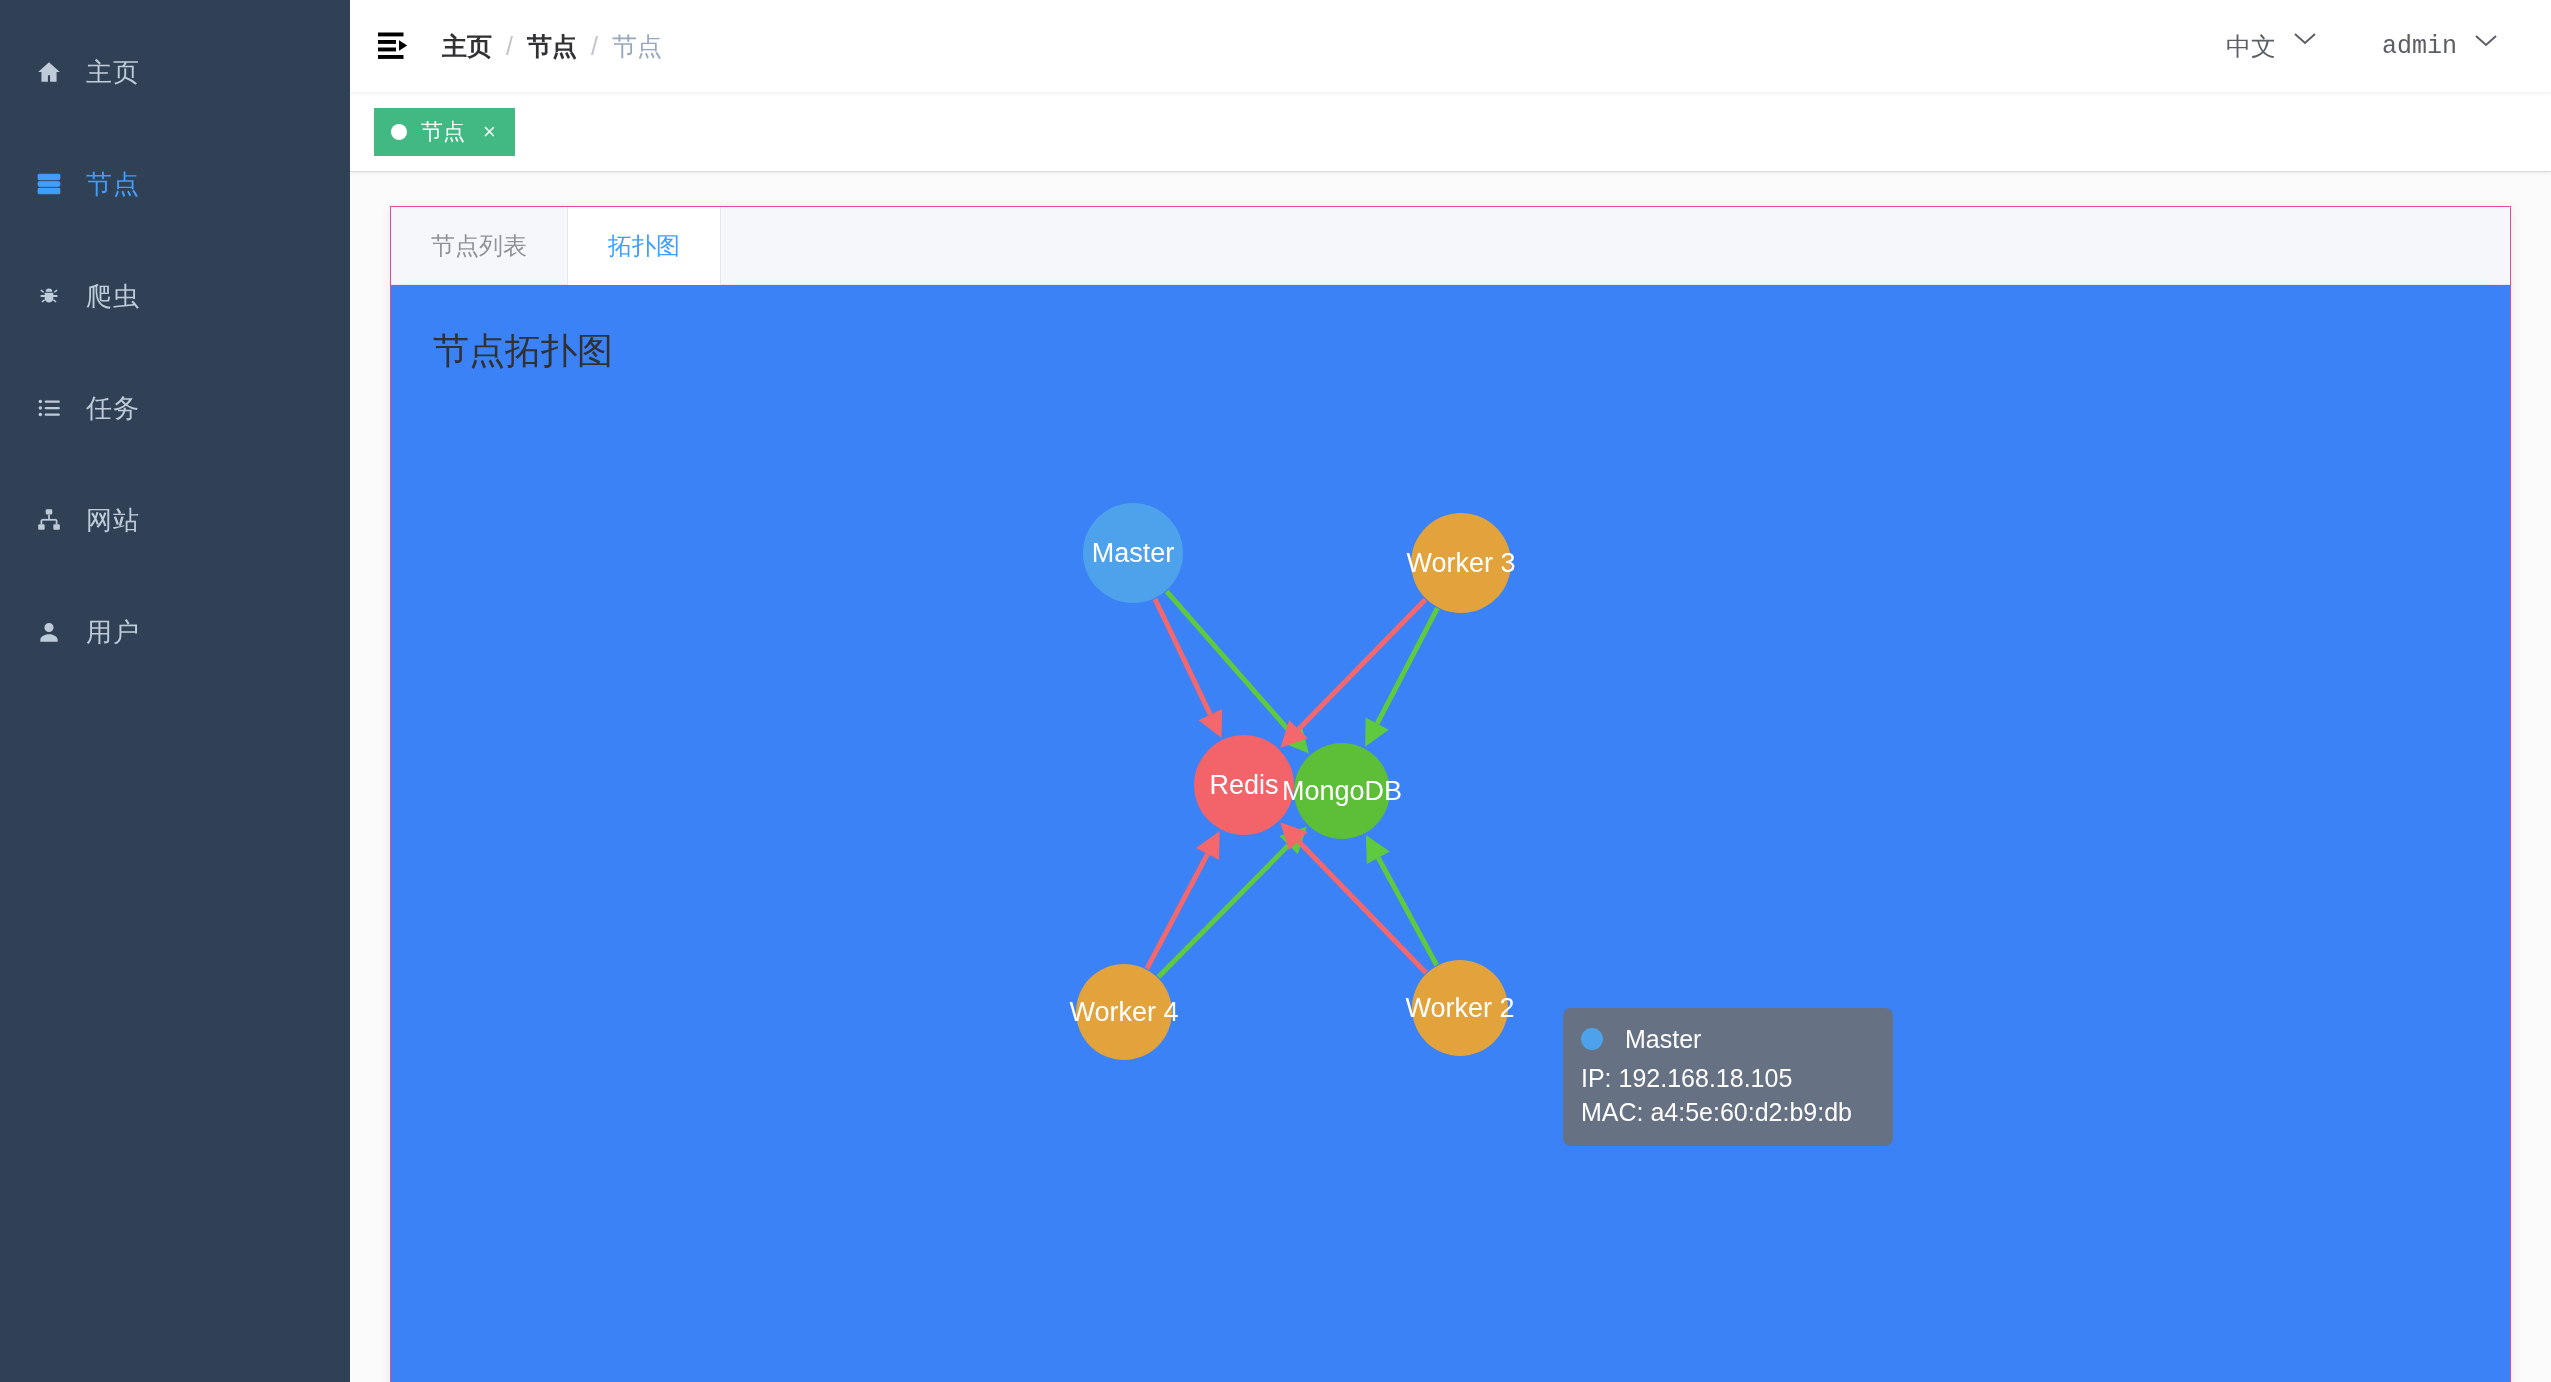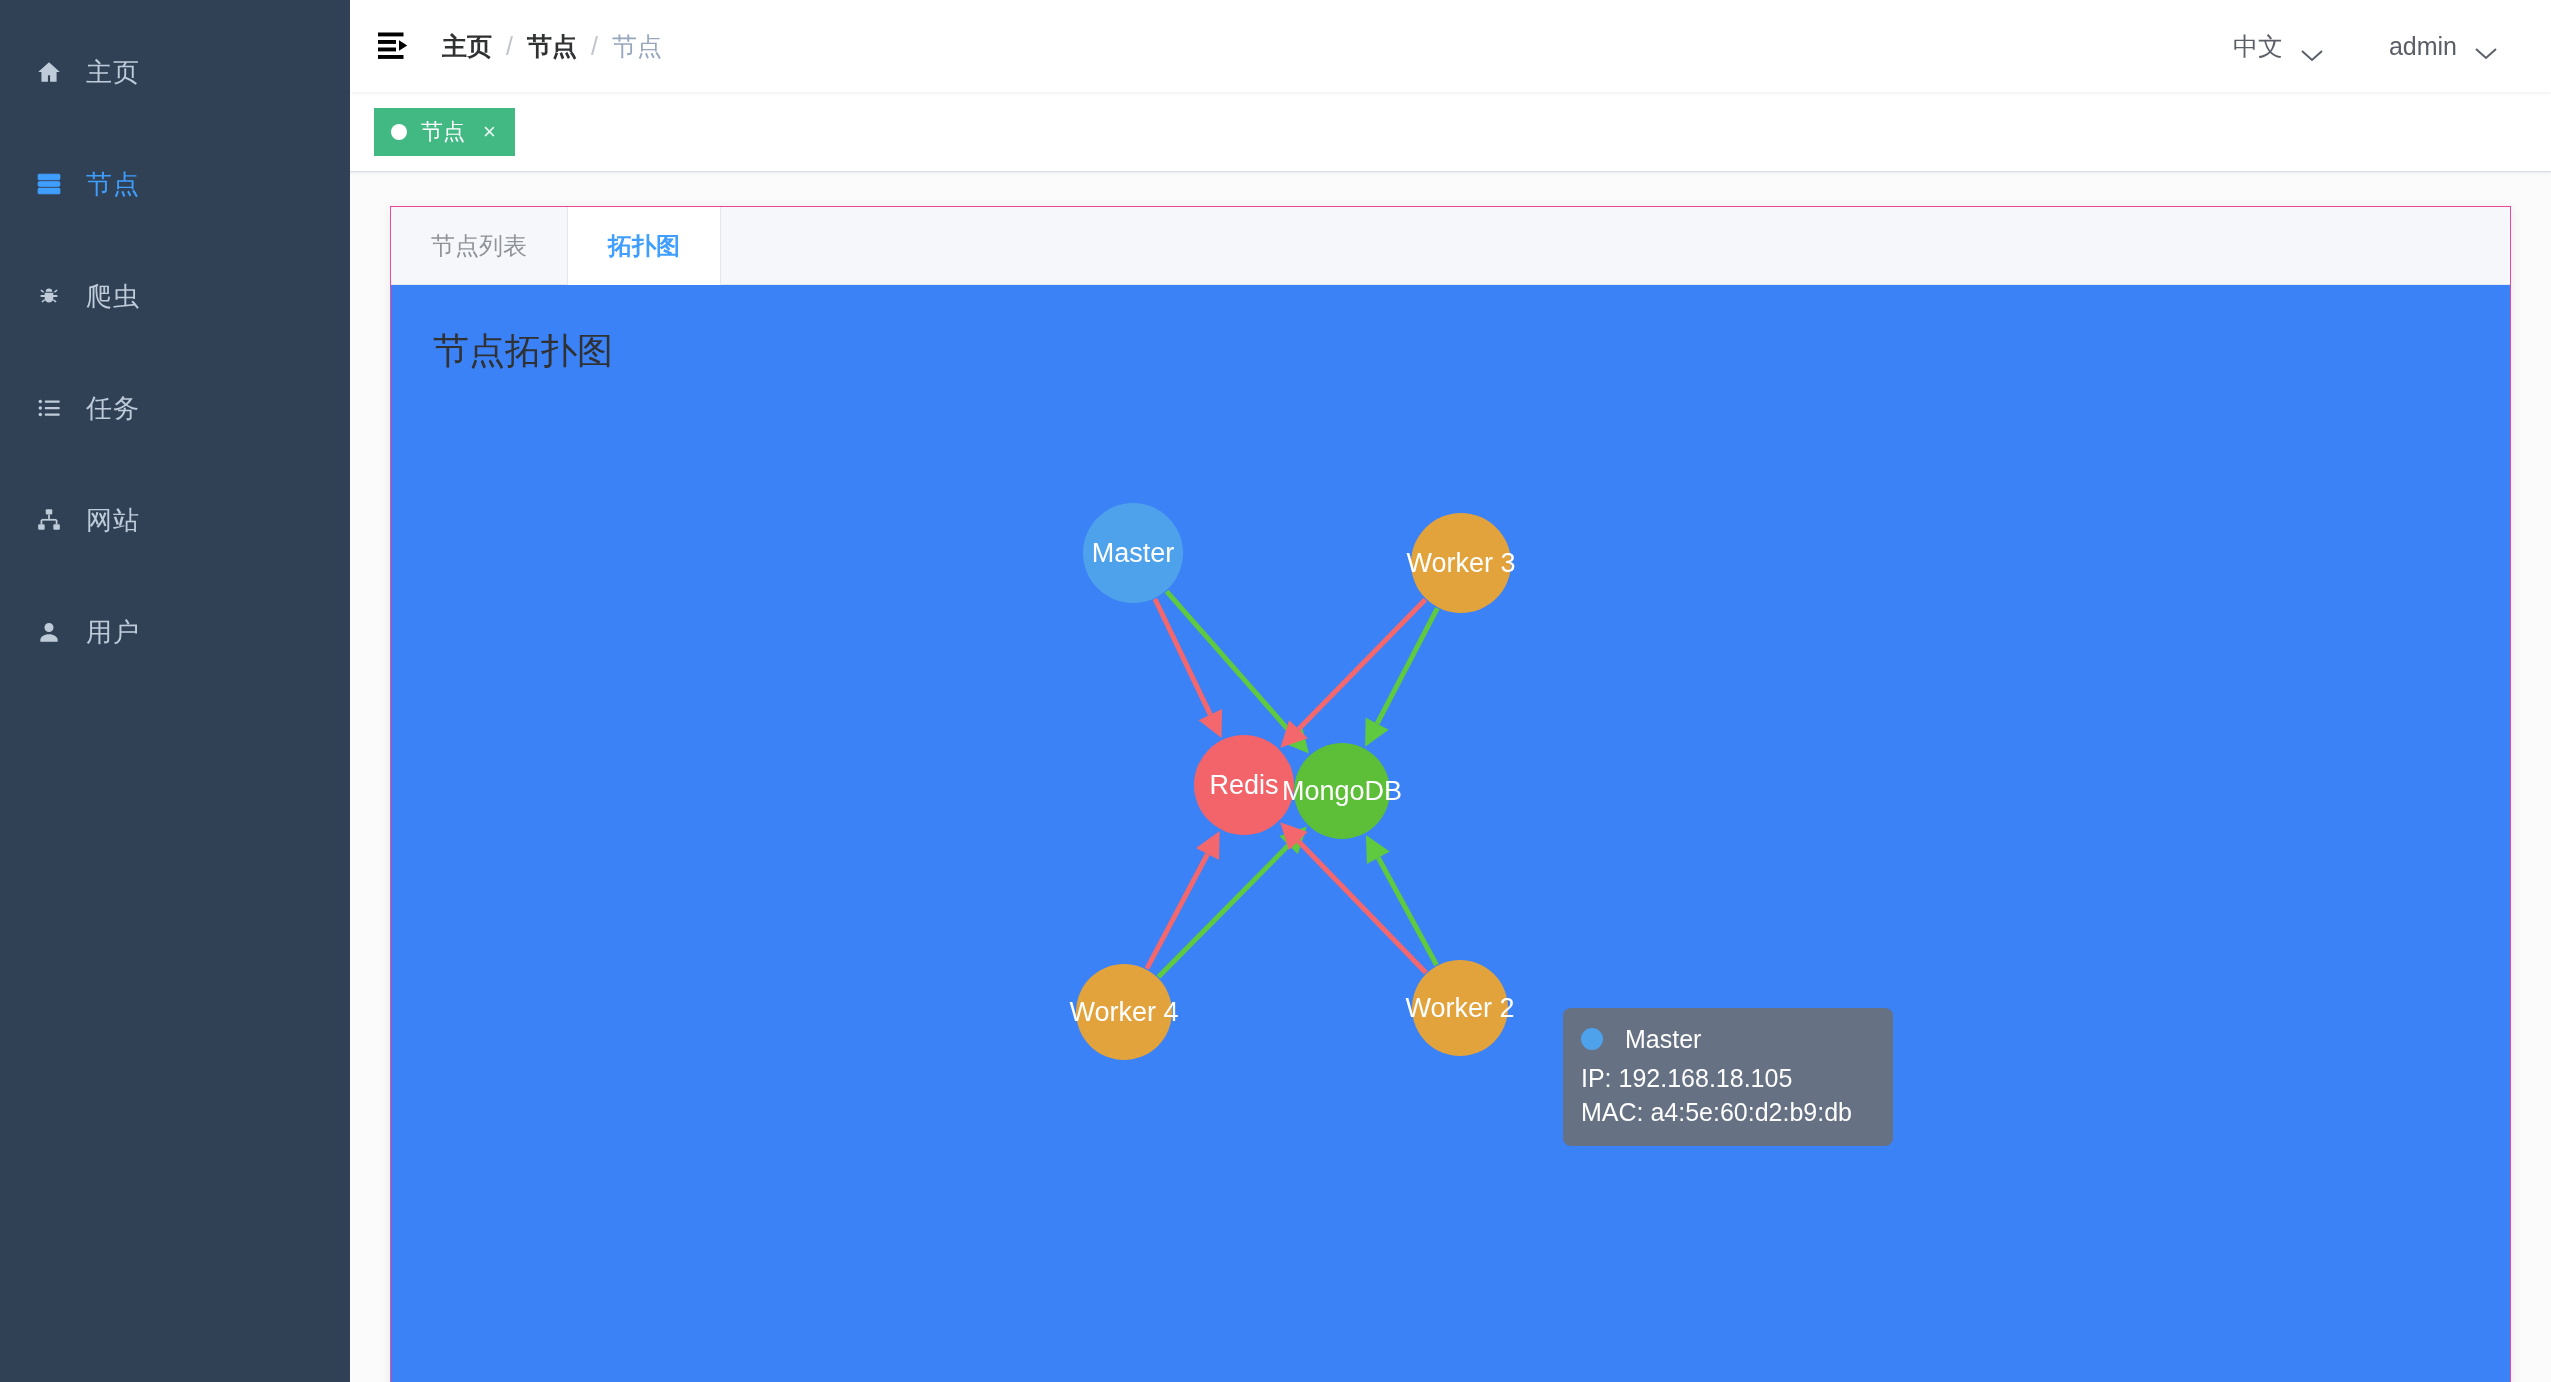--- a/index.html
+++ b/index.html
@@ -51,22 +51,22 @@
   }
   .breadcrumb { display: flex; align-items: center; font-size: 25px; }
   .crumb { color: #303133; font-weight: bold; }
   .crumb.link { cursor: pointer; }
   .crumb.current { color: #97a8be; font-weight: normal; cursor: default; }
   .crumb-sep { color: #c0c4cc; margin: 0 14px; font-weight: normal; }
   .navbar-right {
     margin-left: auto; display: flex; align-items: center; padding-right: 52px;
   }
   .nav-dropdown {
-    display: flex; align-items: flex-end; margin-left: 64px; cursor: pointer;
-    color: #5a5e66; font-size: 25px;
+    display: flex; align-items: flex-start; margin-left: 64px; cursor: pointer;
+    color: #5a5e66; font-size: 25px; font-family: Liberation Mono, monospace;
   }
   .nav-dropdown .caret { margin-left: 16px; display: flex; }
 
   
   .tagbar {
     height: 80px; background: #ffffff; border-bottom: 1px solid #d8dce5;
     display: flex; align-items: center; padding-left: 24px; position: relative;
     box-shadow: 0 1px 3px 0 rgba(0,0,0,.08);
     z-index: 15;
   }
@@ -95,21 +95,21 @@
     display: flex; align-items: stretch;
   }
   .tab {
     display: flex; align-items: center; justify-content: center;
     padding: 0 40px; font-size: 24px; color: #909399;
     cursor: pointer; border-right: 1px solid #e4e7ed;
     position: relative; background: transparent;
   }
   .tab.active {
     background: #ffffff; color: #409EFF;
-    border-bottom: 1px solid #ffffff; margin-bottom: -1px; font-weight: bold;
+    border-bottom: 1px solid #ffffff; margin-bottom: -1px;
   }
   .card-title {
     font-size: 36px; color: #303133; padding: 42px 0 0 42px; font-weight: normal;
   }
   .graph-area { position: relative; width: 100%; height: 940px; }
   .graph-svg { position: absolute; left: 0; top: 0; }
 
   
   .tooltip {
     position: absolute; left: 1172px; top: 632px;

